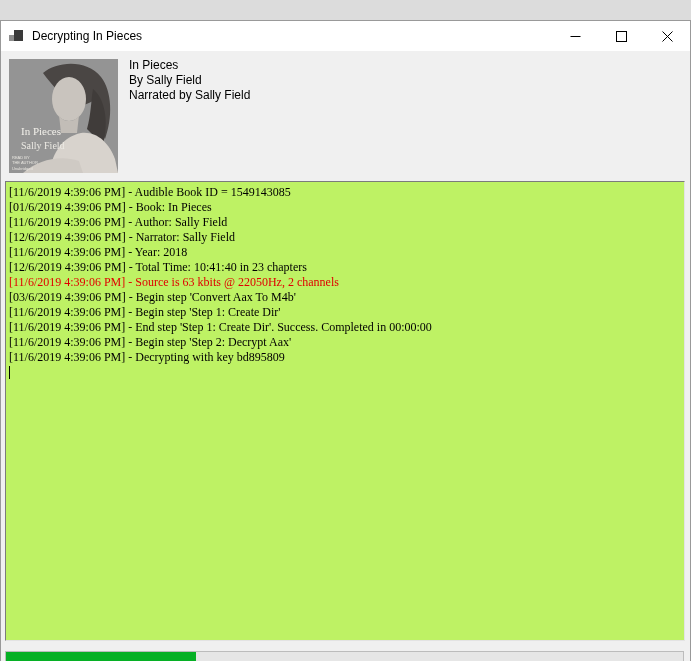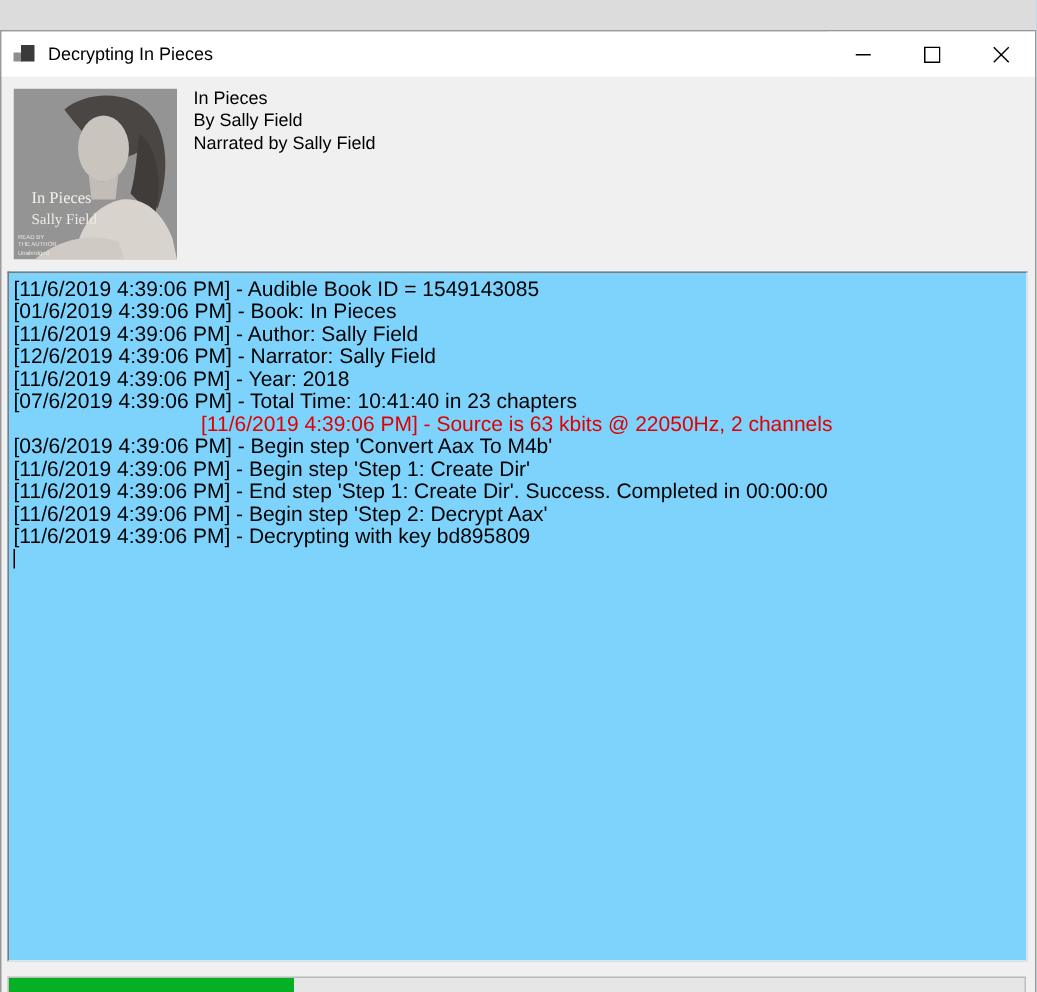--- a/index.html
+++ b/index.html
@@ -27,29 +27,30 @@
   .caption-btn{width:46px;height:30px;display:flex;align-items:center;justify-content:center;background:#fff;}
   .caption-btn svg{display:block;}
   
   .cover{position:absolute;left:8px;top:38px;width:109px;height:114px;}
   .cover svg{display:block;}
   .book-info{position:absolute;left:128px;top:37px;font-size:12px;line-height:15px;}
   
   .log-area{
     position:absolute;left:4px;top:160px;
     width:680px;height:460px;box-sizing:border-box;
-    background:#7dd3fc;
+    background:#bef264;
     border-top:1px solid #7b7b7b;
     border-left:1px solid #7b7b7b;
     border-right:1px solid #e3e3e3;
     border-bottom:1px solid #e3e3e3;
     padding:3px 4px 0 3px;
-    font-size:14px;line-height:15px;
+    font-size:12px;line-height:15px;
     overflow:hidden;
     cursor:text;
+    font-family:Liberation Serif, serif;
   }
   .log-line{white-space:nowrap;}
   .caret{width:1px;height:13px;background:#000;margin-top:1px;}
   
   .progressbar{
     position:absolute;left:4px;top:630px;
     width:679px;height:26px;box-sizing:border-box;
     background:#e6e6e6;border:1px solid #bcbcbc;
   }
   .progress-fill{height:100%;background:#06b025;}
@@ -119,22 +120,22 @@
     <div>Narrated by Sally Field</div>
   </div>
 
   <div class="log-area">
 
   <div class="log-line">[11/6/2019 4:39:06 PM] - Audible Book ID = 1549143085</div>
       <div class="log-line">[01/6/2019 4:39:06 PM] - Book: In Pieces</div>
       <div class="log-line">[11/6/2019 4:39:06 PM] - Author: Sally Field</div>
       <div class="log-line">[12/6/2019 4:39:06 PM] - Narrator: Sally Field</div>
       <div class="log-line">[11/6/2019 4:39:06 PM] - Year: 2018</div>
-      <div class="log-line">[07/6/2019 4:39:06 PM] - Total Time: 10:41:40 in 23 chapters</div>
-      <div class="log-line" style="color: rgb(224, 0, 0); text-align: center;">[11/6/2019 4:39:06 PM] - Source is 63 kbits @ 22050Hz, 2 channels</div>
+      <div class="log-line">[12/6/2019 4:39:06 PM] - Total Time: 10:41:40 in 23 chapters</div>
+      <div class="log-line" style="color: rgb(224, 0, 0);">[11/6/2019 4:39:06 PM] - Source is 63 kbits @ 22050Hz, 2 channels</div>
       <div class="log-line">[03/6/2019 4:39:06 PM] - Begin step 'Convert Aax To M4b'</div>
       <div class="log-line">[11/6/2019 4:39:06 PM] - Begin step 'Step 1: Create Dir'</div>
       <div class="log-line">[11/6/2019 4:39:06 PM] - End step 'Step 1: Create Dir'. Success. Completed in 00:00:00</div>
       <div class="log-line">[11/6/2019 4:39:06 PM] - Begin step 'Step 2: Decrypt Aax'</div>
       <div class="log-line">[11/6/2019 4:39:06 PM] - Decrypting with key bd895809</div>
       <div class="caret"></div>
     </div>
 
   <div class="progressbar" style="background: rgb(230, 230, 230);">
     <div class="progress-fill" style="width: 28%; background: rgb(6, 176, 37);"></div>

